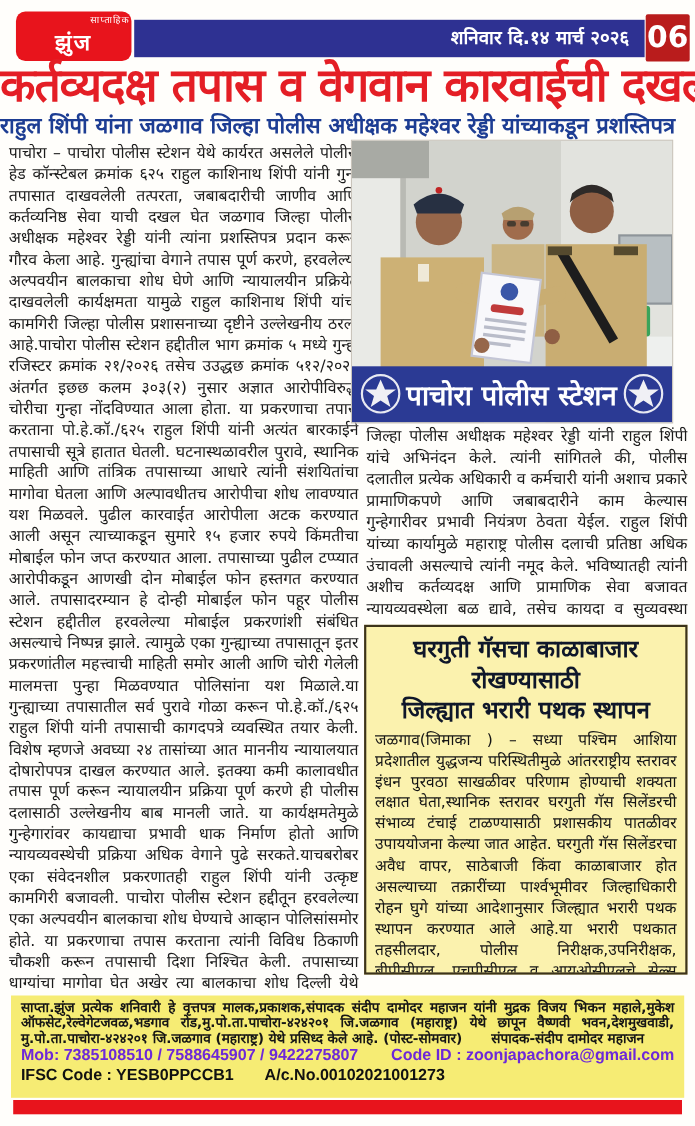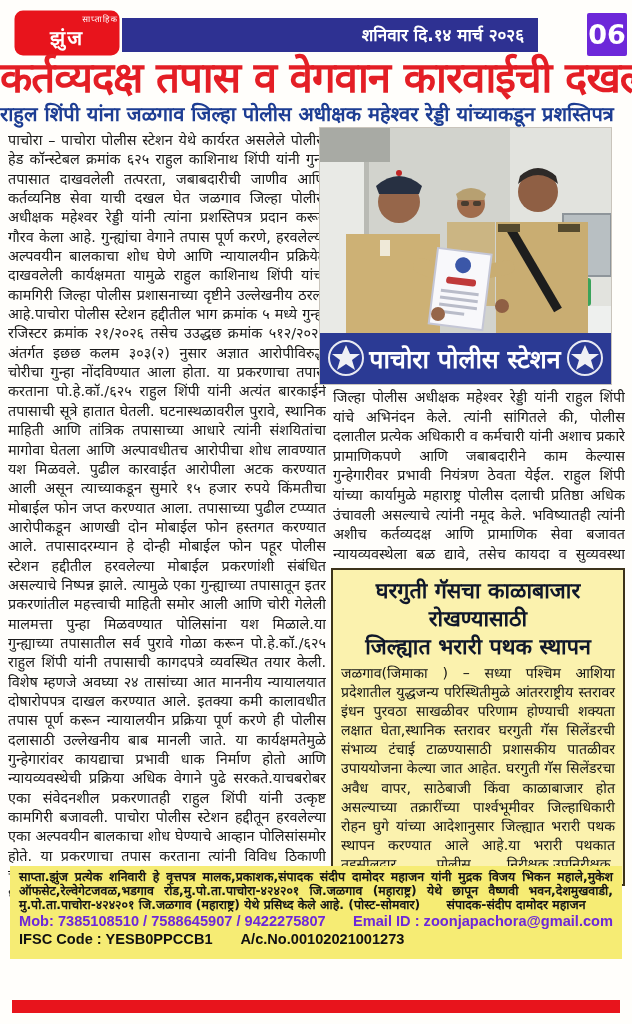--- a/index.html
+++ b/index.html
@@ -11,27 +11,27 @@
   }
   
   .logo-box {
     position:absolute; left:16px; top:12px; width:102px; height:42px;
     background:#e8141c; border-radius:7px; color:#fff; text-align:center;
     box-shadow:0 0 0 1.5px #e8141c;
   }
   .logo-weekly { display:block; font-size:8.5px; line-height:9px; margin-top:3px; letter-spacing:1px;text-align:right; }
   .logo-text { display:block; font-size:20px; line-height:28px; font-weight:bold; letter-spacing:2px; }
   .date-bar {
-    position:absolute; left:122px; top:18px; width:416px; height:34px;
+    position:absolute; left:122px; top:18px; width:464px; height:34px;
     background:#2e3192; color:#ffffff; text-align:right;
   }
   .date-text { display:inline-block; margin-right:14px; font-size:17px; line-height:34px; font-weight:bold; }
   .page-num {
     position:absolute; right:5px; top:13px; width:40px; height:43px;
-    background:#6d28d9; color:#fff; font-weight:bold; font-size:27px;
+    background:#b91c1c; color:#fff; font-weight:bold; font-size:27px;
     line-height:43px; text-align:center; border-radius:2px;
   }
   
   .headline {
     position:absolute; left:0; top:54px; width:632px; margin:0;
     text-align:center; color:#e41e25; font-size:42px; line-height:48px;
     font-weight:bold; letter-spacing:-1px; white-space:nowrap;
   }
   .subheadline {
     position:absolute; left:0; top:101px; width:573px; margin:0;
@@ -65,21 +65,21 @@
   .box-headline {
     margin:7px 4px 3px; text-align:center; color:#0f172a;
     font-size:21.5px; line-height:28px; font-weight:bold;
   }
   .box-body {
     margin:2px 0 0; padding:0 8px; color:#141414;
     font-size:14.1px; line-height:19.1px; text-align:justify; font-weight:500;
   }
   
   .imprint {
-    position:absolute; left:10px; top:866px; width:612px; height:93px;
+    position:absolute; left:10px; top:905px; width:612px; height:93px;
     background:#f6ec74; box-sizing:border-box; padding:4px 9px 0;
     overflow:hidden;
   }
   .imprint-marathi {
     margin:0; color:#151515; font-size:12.4px; line-height:13.8px;
     font-weight:bold; text-align:justify;
   }
   .editor-name { margin-left:22px; white-space:nowrap; }
   .contact-line {
     margin:2px 0 0; display:flex; justify-content:space-between;
@@ -190,21 +190,21 @@
     <p class="box-body">जळगाव(जिमाका ) – सध्या पश्चिम आशिया प्रदेशातील युद्धजन्य परिस्थितीमुळे आंतरराष्ट्रीय स्तरावर इंधन पुरवठा साखळीवर परिणाम होण्याची शक्यता लक्षात घेता,स्थानिक स्तरावर घरगुती गॅस सिलेंडरची संभाव्य टंचाई टाळण्यासाठी प्रशासकीय पातळीवर उपाययोजना केल्या जात आहेत. घरगुती गॅस सिलेंडरचा अवैध वापर, साठेबाजी किंवा काळाबाजार होत असल्याच्या तक्रारींच्या पार्श्वभूमीवर जिल्हाधिकारी रोहन घुगे यांच्या आदेशानुसार जिल्ह्यात भरारी पथक स्थापन करण्यात आले आहे.या भरारी पथकात तहसीलदार, पोलीस निरीक्षक,उपनिरीक्षक, बीपीसीएल, एचपीसीएल व आयओसीएलचे सेल्स अधिकारी तसेच निरीक्षण अधिकारी व पुरवठा निरीक्षक यांचा समावेश आहे. नागरिकांना घरगुती गॅस पुरवठ्याबाबत काही तक्रारी असल्यास ०२५७-२२२३१८० या दूरध्वनी क्रमांकावर संपर्क साधावा किंवा वीक्षरश्रसरेप१सारळश्र.लेा या ई-मेलवर तक्रार नोंदवावी, असे आवाहन जिल्हा प्रशासनातर्फे करण्यात आले आहे.</p>
   </div>
 
   <div class="imprint">
     <p class="imprint-marathi">
       <span>साप्ता.झुंज प्रत्येक शनिवारी हे वृत्तपत्र मालक,प्रकाशक,संपादक संदीप दामोदर महाजन यांनी मुद्रक विजय भिकन महाले,मुकेश ऑफसेट,रेल्वेगेटजवळ,भडगाव रोड,मु.पो.ता.पाचोरा-४२४२०१ जि.जळगाव (महाराष्ट्र) येथे छापून वैष्णवी भवन,देशमुखवाडी, मु.पो.ता.पाचोरा-४२४२०१ जि.जळगाव (महाराष्ट्र) येथे प्रसिध्द केले आहे. (पोस्ट-सोमवार)</span>
       <span class="editor-name">संपादक-संदीप दामोदर महाजन</span>
     </p>
     <p class="contact-line">
       <span>Mob: 7385108510 / 7588645907 / 9422275807</span>
-      <span><span>Email ID : </span><span>zoonjapachora@gmail.com</span></span>
+      <span><span>Code ID : </span><span>zoonjapachora@gmail.com</span></span>
     </p>
     <p class="bank-line">
       <span>IFSC Code : YESB0PPCCB1</span><span class="bank-gap"></span><span>A/c.No.00102021001273</span>
     </p>
   </div>
 
   <div class="red-bar"></div>
 
 </div>
 

